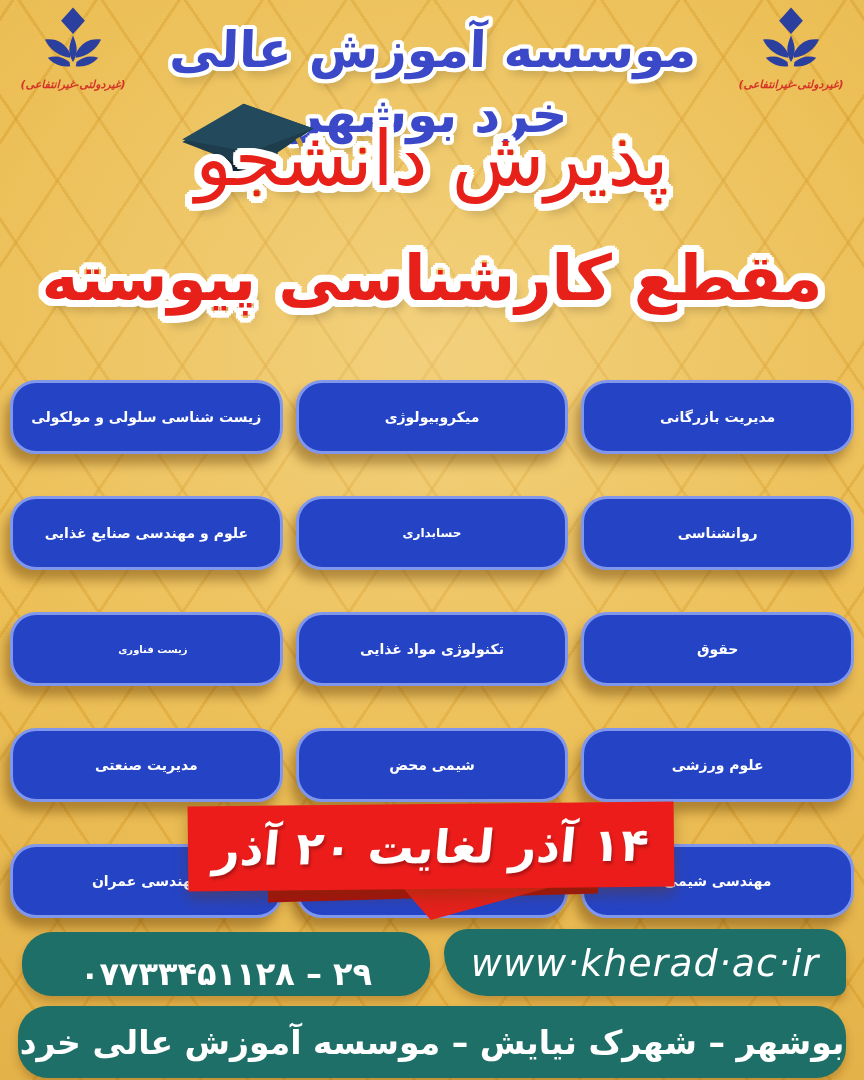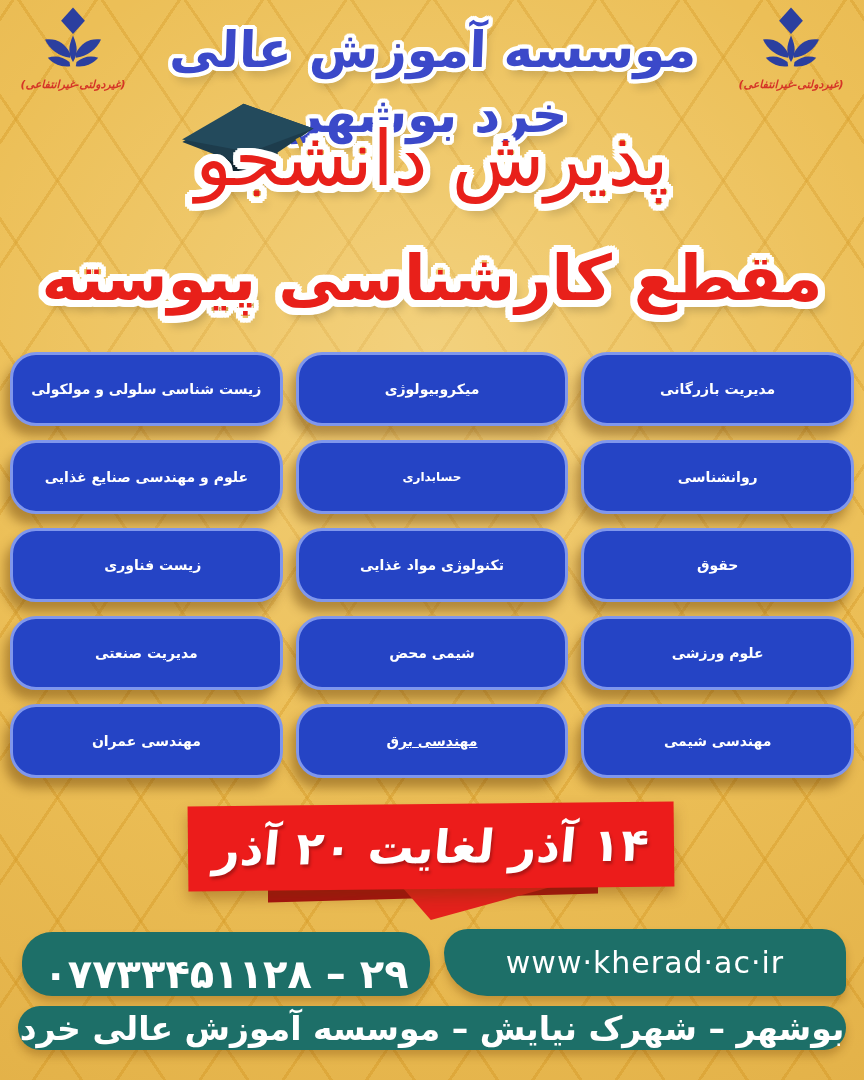--- a/index.html
+++ b/index.html
@@ -64,20 +64,21 @@
   .cap { top:96px; left:176px; width:150px; height:122px; transform:rotate(-8deg); z-index:3; }
   .hero1 { z-index:4; }
 
   
   .majors { top:352px; left:10px; right:10px; display:grid; direction:rtl;
             grid-template-columns:repeat(3,1fr); column-gap:13px; row-gap:14px; }
   .pill {
     height:74px; background:#2544c5; border:3px solid #8097ec; border-radius:26px;
     display:flex; align-items:center; justify-content:center;
     box-shadow:-5px 10px 11px rgba(92,52,0,.42);
+    margin-top:28px;
   }
   .pill-label { display:block; width:100%; text-align:center; white-space:nowrap;
                 color:#fff; font-weight:bold; font-size:30px; direction:rtl; }
 
   
   .ribbon {
     top:804px; left:188px; width:486px; height:85px; background:#ec1c1b;
     display:flex; align-items:center; justify-content:center;
     transform:rotate(-0.6deg);
     box-shadow:0 8px 14px rgba(110,55,0,.35);
@@ -87,24 +88,24 @@
                  transform:skewX(-6deg); text-shadow:2px 3px 3px rgba(0,0,0,.25); }
   .ribbon-fold { top:884px; left:268px; width:330px; height:14px; background:#a81110;
                  transform:skewY(-1.6deg); z-index:3; }
   .ribbon-tail { top:884px; left:402px; width:160px; height:36px; background:#e4211c;
                  clip-path:polygon(0 8%, 100% 0, 18% 100%); z-index:3; }
 
   
   .teal { background:#1d6f68; color:#fff; display:flex; align-items:center; justify-content:center;
           box-shadow:0 6px 9px rgba(110,60,0,.30); }
   .phone-pill { top:932px; left:22px;  width:408px; height:64px; border-radius:30px; }
-  .phone-number { direction:ltr; font-size:40px; font-weight:bold; letter-spacing:1px;margin-top:20px; }
+  .phone-number { direction:ltr; font-size:32px; font-weight:bold; letter-spacing:1px;margin-top:20px; }
   .web-pill   { top:929px; left:444px; width:402px; height:67px; border-radius:32px 32px 14px 58px; }
-  .website-url { direction:ltr; font-size:30px; font-weight:500; letter-spacing:1px; }
-  .address-bar { top:1006px; left:18px; width:828px; height:44px; border-radius:30px; }
+  .website-url { direction:ltr; font-size:38px; font-style:italic; font-weight:500; letter-spacing:1px; }
+  .address-bar { top:1006px; left:18px; width:828px; height:72px; border-radius:30px; }
   .address-text { direction:rtl; font-size:33px; font-weight:bold; }
 </style>
 </head>
 <body>
 
 <div id="poster">
   <div class="bg-pattern"></div>
   <div class="bg-vignette"></div>
 
   <div class="layer logo left">
@@ -176,21 +177,21 @@
 
       <div class="pill">
         <span class="pill-label" style="font-size: 14px;">حقوق</span>
       </div>
 
       <div class="pill">
         <span class="pill-label" style="font-size: 14px;">تکنولوژی مواد غذایی</span>
       </div>
 
       <div class="pill">
-        <span class="pill-label" style="font-size: 14px; padding-left: 13px;">زیست فناوری</span>
+        <span class="pill-label" style="font-size: 10px; padding-left: 13px;">زیست فناوری</span>
       </div>
 
       <div class="pill">
         <span class="pill-label" style="font-size: 14px;">علوم ورزشی</span>
       </div>
 
       <div class="pill">
         <span class="pill-label" style="font-size: 14px;">شیمی محض</span>
       </div>
 

